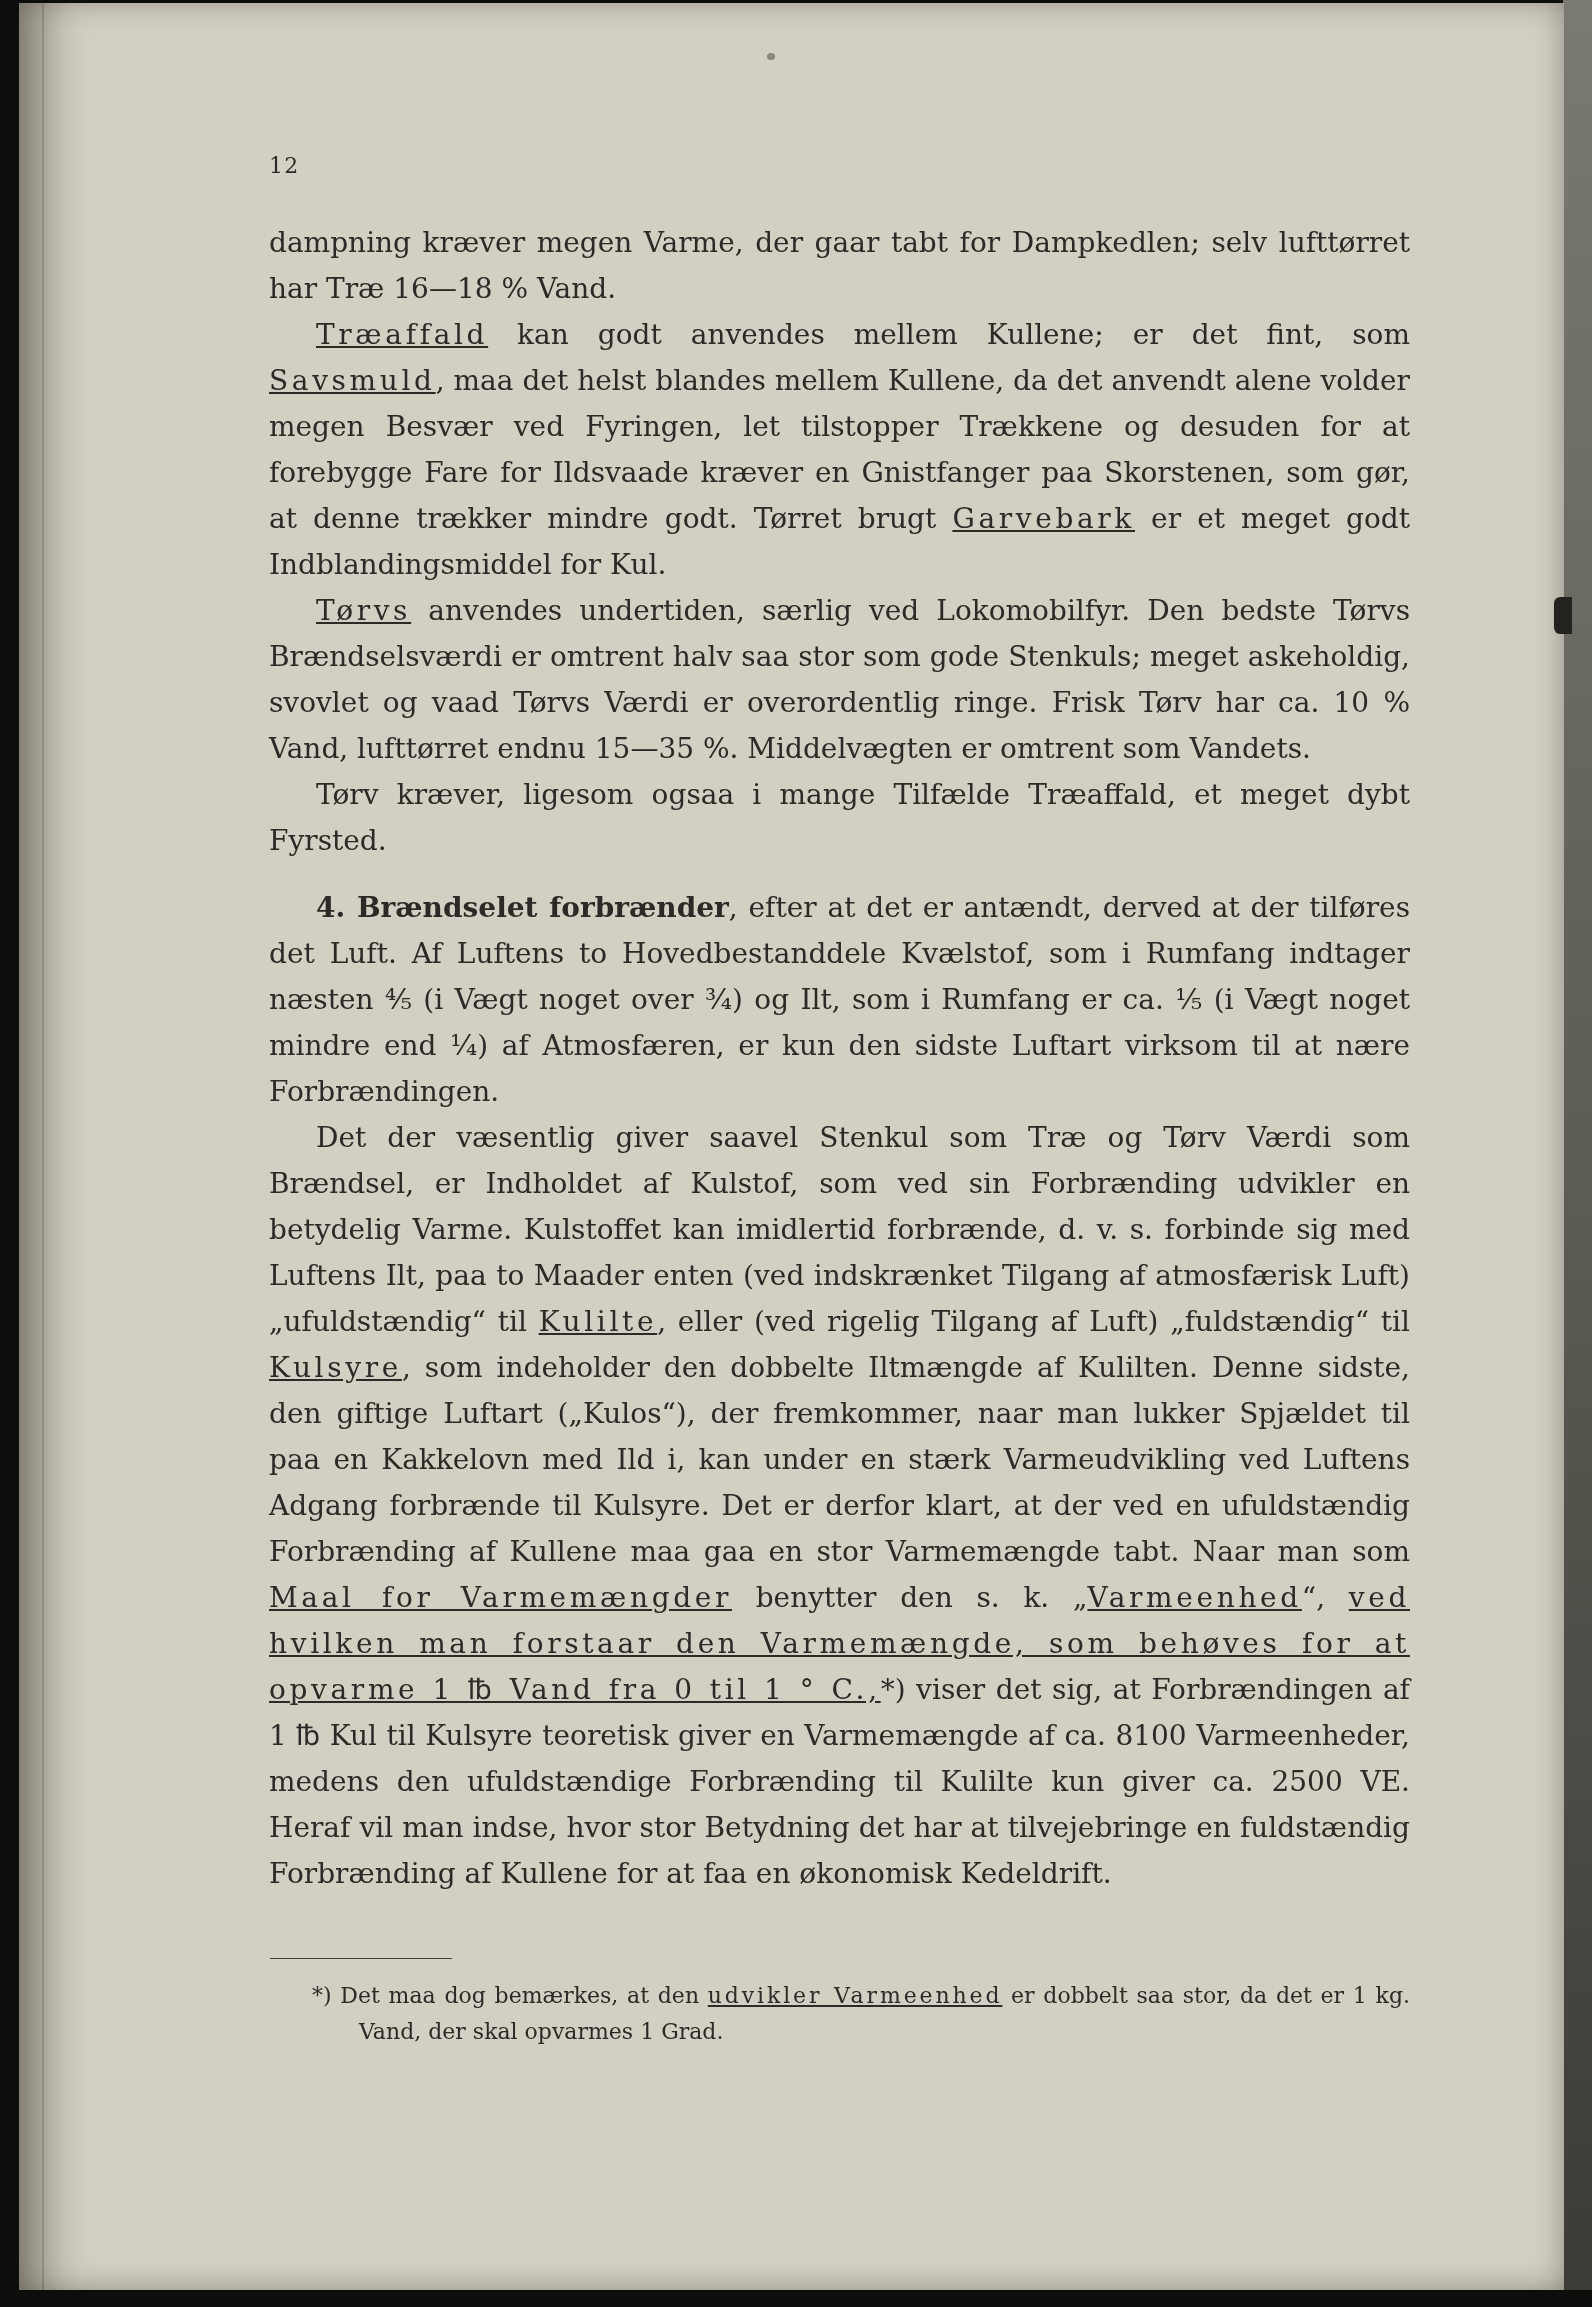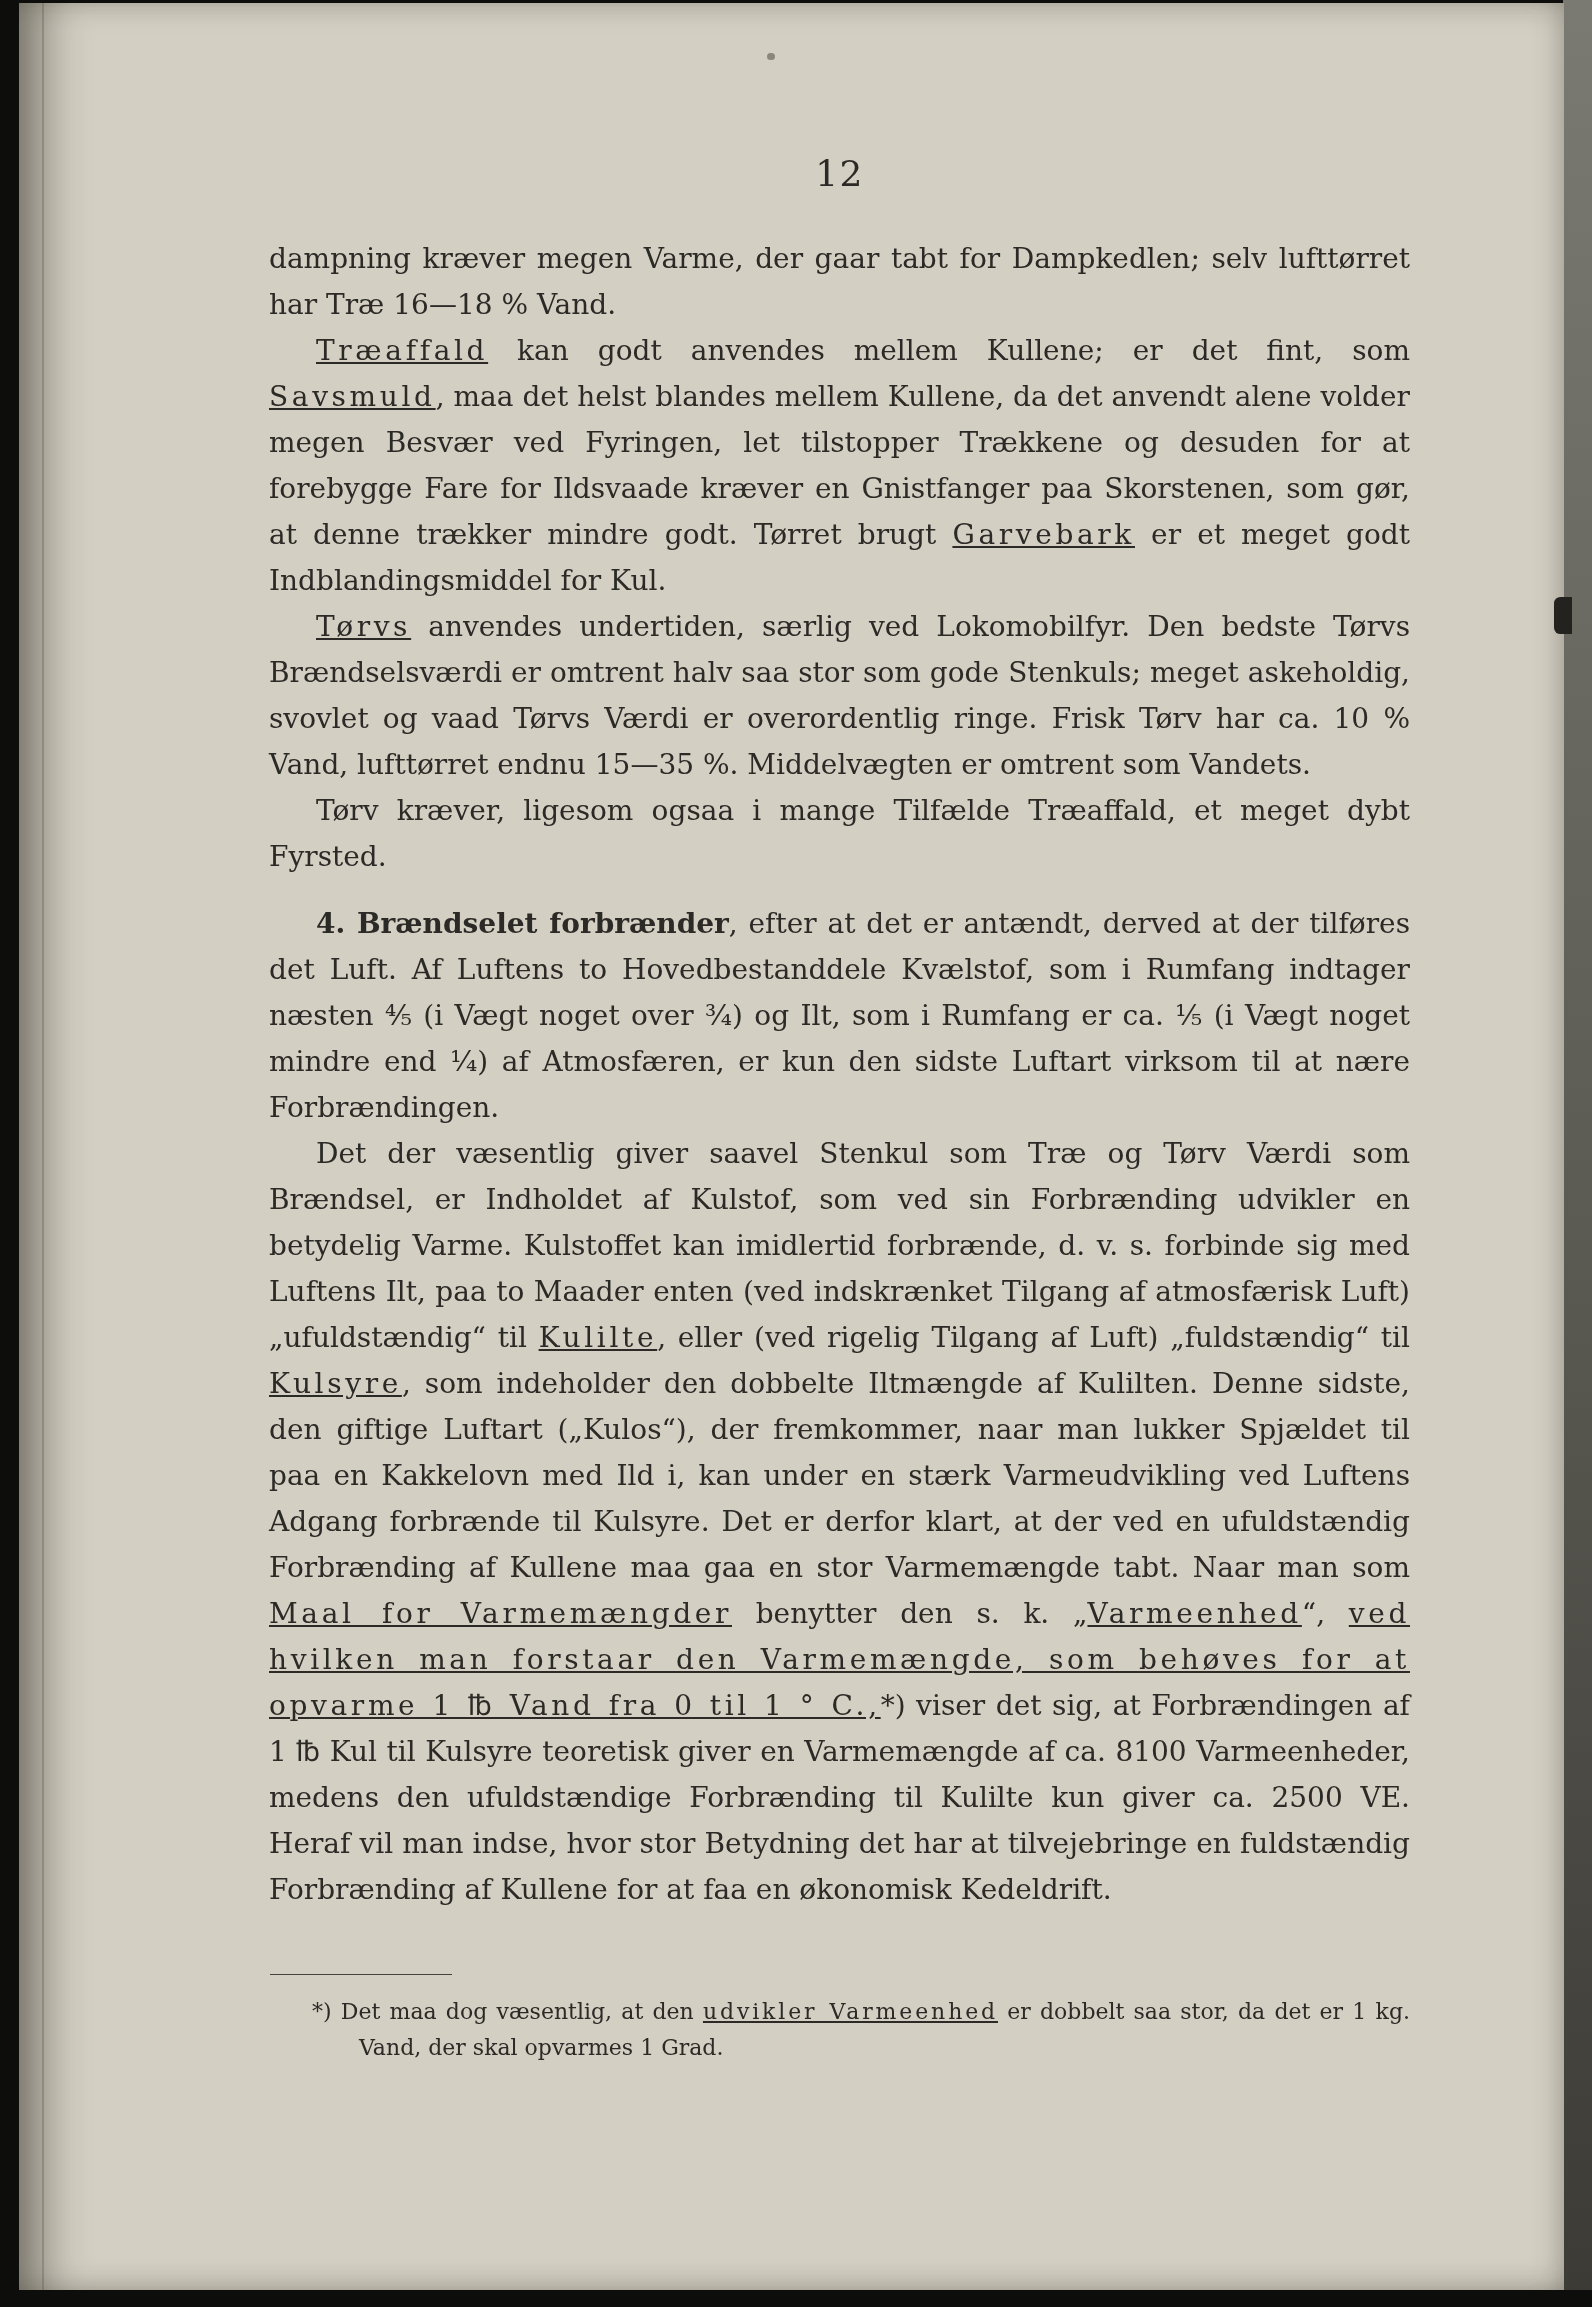--- a/index.html
+++ b/index.html
@@ -40,21 +40,21 @@
   .notch {
     position: absolute; right: 20.4px; top: 597px; width: 18px; height: 37px;
     background: #23221f; border-radius: 6.4px 0 0 6.4px;
   }
 
   .column {
     position: absolute; left: 250px; top: 150px; width: 1141px;
     color: #2c2a26;
   }
   .page-number {
-    text-align: center; font-size: 36px; letter-spacing: 1.3px;
+    font-size: 22px; letter-spacing: 1.3px;
     margin: 0 0 42px 0; font-weight: normal;
   }
   .para {
     margin: 0; font-size: 28px; line-height: 46px;
     text-align: justify; text-justify: inter-word;
   }
   .para.indent { text-indent: 47px; }
   .section-start { margin-top: 21px; }
   .em { letter-spacing: 0.13em; text-decoration: underline; }
   .bold { font-weight: bold; }
@@ -83,20 +83,20 @@
 
       <p class="para"><span>dampning kræver megen Varme, der gaar tabt for Dampkedlen; selv lufttørret har Træ 16—18 % Vand.</span></p>
       <p class="para indent"><span class="em">Træaffald</span><span> kan godt anvendes mellem Kullene; er det fint, som </span><span class="em">Savsmuld</span><span>, maa det helst blandes mellem Kullene, da det anvendt alene volder megen Besvær ved Fyringen, let tilstopper Trækkene og desuden for at forebygge Fare for Ildsvaade kræver en Gnistfanger paa Skorstenen, som gør, at denne trækker mindre godt. Tørret brugt </span><span class="em">Garvebark</span><span> er et meget godt Indblandingsmiddel for Kul.</span></p>
       <p class="para indent"><span class="em">Tørvs</span><span> anvendes undertiden, særlig ved Lokomobilfyr. Den bedste Tørvs Brændselsværdi er omtrent halv saa stor som gode Stenkuls; meget askeholdig, svovlet og vaad Tørvs Værdi er overordentlig ringe. Frisk Tørv har ca. 10 % Vand, lufttørret endnu 15—35 %. Middelvægten er omtrent som Vandets.</span></p>
       <p class="para indent"><span>Tørv kræver, ligesom ogsaa i mange Tilfælde Træaffald, et meget dybt Fyrsted.</span></p>
       <p class="para indent section-start"><span class="bold">4. Brændselet forbrænder</span><span>, efter at det er antændt, derved at der tilføres det Luft. Af Luftens to Hovedbestanddele Kvælstof, som i Rumfang indtager næsten ⁴⁄₅ (i Vægt noget over ³⁄₄) og Ilt, som i Rumfang er ca. ¹⁄₅ (i Vægt noget mindre end ¹⁄₄) af Atmosfæren, er kun den sidste Luftart virksom til at nære Forbrændingen.</span></p>
       <p class="para indent"><span>Det der væsentlig giver saavel Stenkul som Træ og Tørv Værdi som Brændsel, er Indholdet af Kulstof, som ved sin Forbrænding udvikler en betydelig Varme. Kulstoffet kan imidlertid forbrænde, d. v. s. forbinde sig med Luftens Ilt, paa to Maader enten (ved indskrænket Tilgang af atmosfærisk Luft) „ufuldstændig“ til </span><span class="em">Kulilte</span><span>, eller (ved rigelig Tilgang af Luft) „fuldstændig“ til </span><span class="em">Kulsyre</span><span>, som indeholder den dobbelte Iltmængde af Kulilten. Denne sidste, den giftige Luftart („Kulos“), der fremkommer, naar man lukker Spjældet til paa en Kakkelovn med Ild i, kan under en stærk Varmeudvikling ved Luftens Adgang forbrænde til Kulsyre. Det er derfor klart, at der ved en ufuldstændig Forbrænding af Kullene maa gaa en stor Varmemængde tabt. Naar man som </span><span class="em">Maal for Varmemængder</span><span> benytter den s. k. „</span><span class="em">Varmeenhed</span><span>“, </span><span class="em">ved hvilken man forstaar den Varmemængde, som behøves for at opvarme 1 ℔ Vand fra 0 til 1 ° C.,</span><span>*) viser det sig, at Forbrændingen af 1 ℔ Kul til Kulsyre teoretisk giver en Varmemængde af ca. 8100 Varmeenheder, medens den ufuldstændige Forbrænding til Kulilte kun giver ca. 2500 VE. Heraf vil man indse, hvor stor Betydning det har at tilvejebringe en fuldstændig Forbrænding af Kullene for at faa en økonomisk Kedeldrift.</span></p>
 
       <footer class="footnote">
         <div class="footnote-rule"></div>
-        <p class="footnote-text"><span>*) Det maa dog væsentlig, at den </span><span class="em">udvikler Varmeenhed</span><span> er dobbelt saa stor, da det er 1 kg. Vand, der skal opvarmes 1 Grad.</span></p>
+        <p class="footnote-text"><span>*) Det maa dog bemærkes, at den </span><span class="em">udvikler Varmeenhed</span><span> er dobbelt saa stor, da det er 1 kg. Vand, der skal opvarmes 1 Grad.</span></p>
       </footer>
     </div>
   </div>
 
   <div class="notch"></div>
 </div>
 
 
 </body></html>

